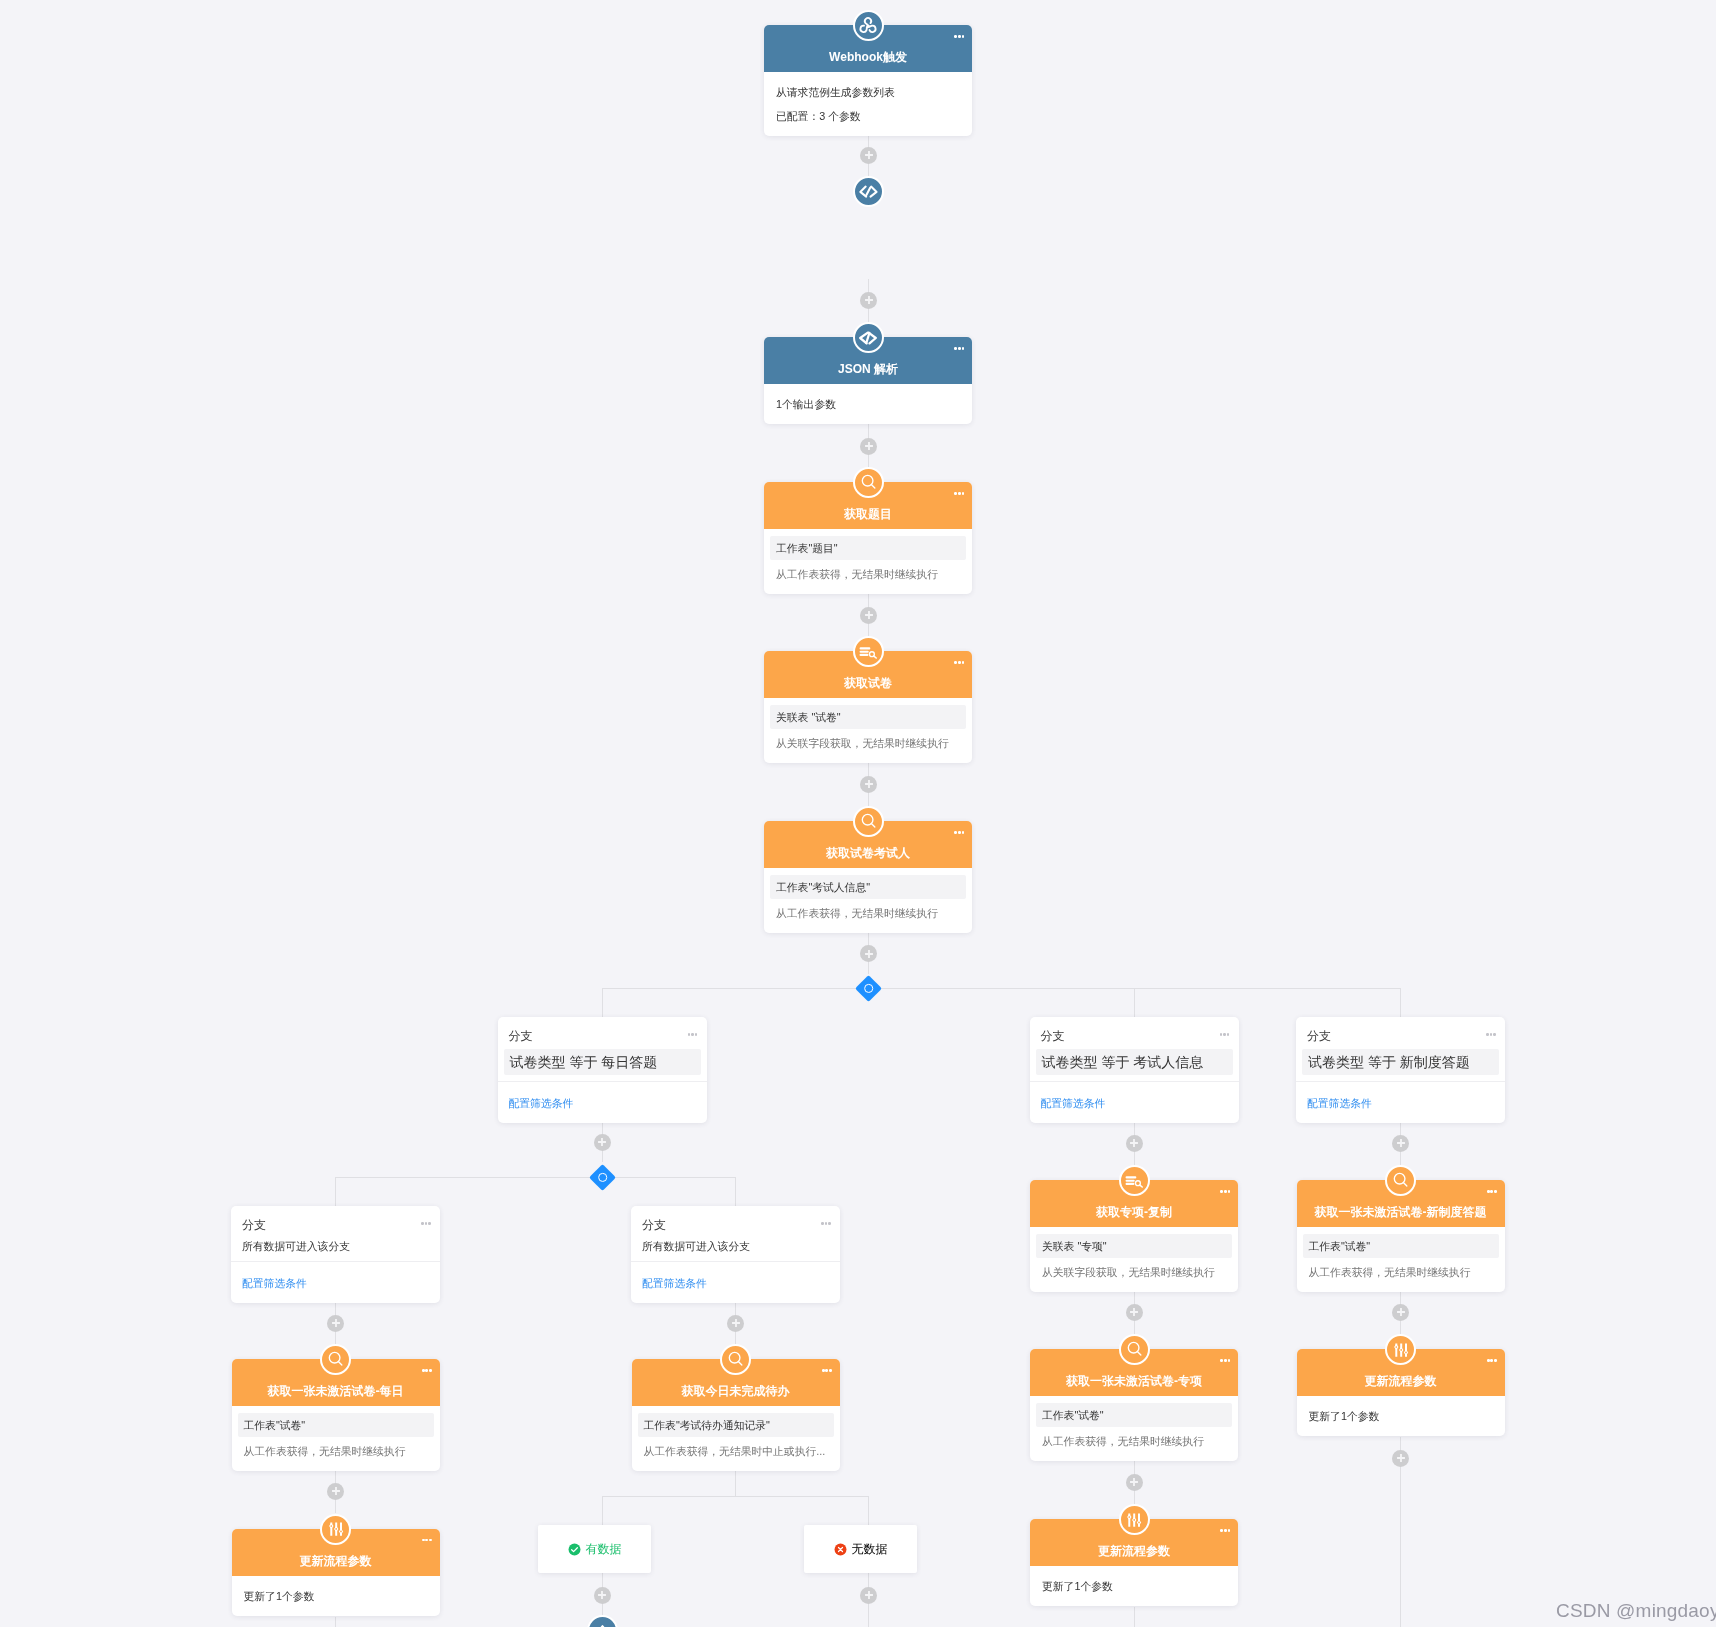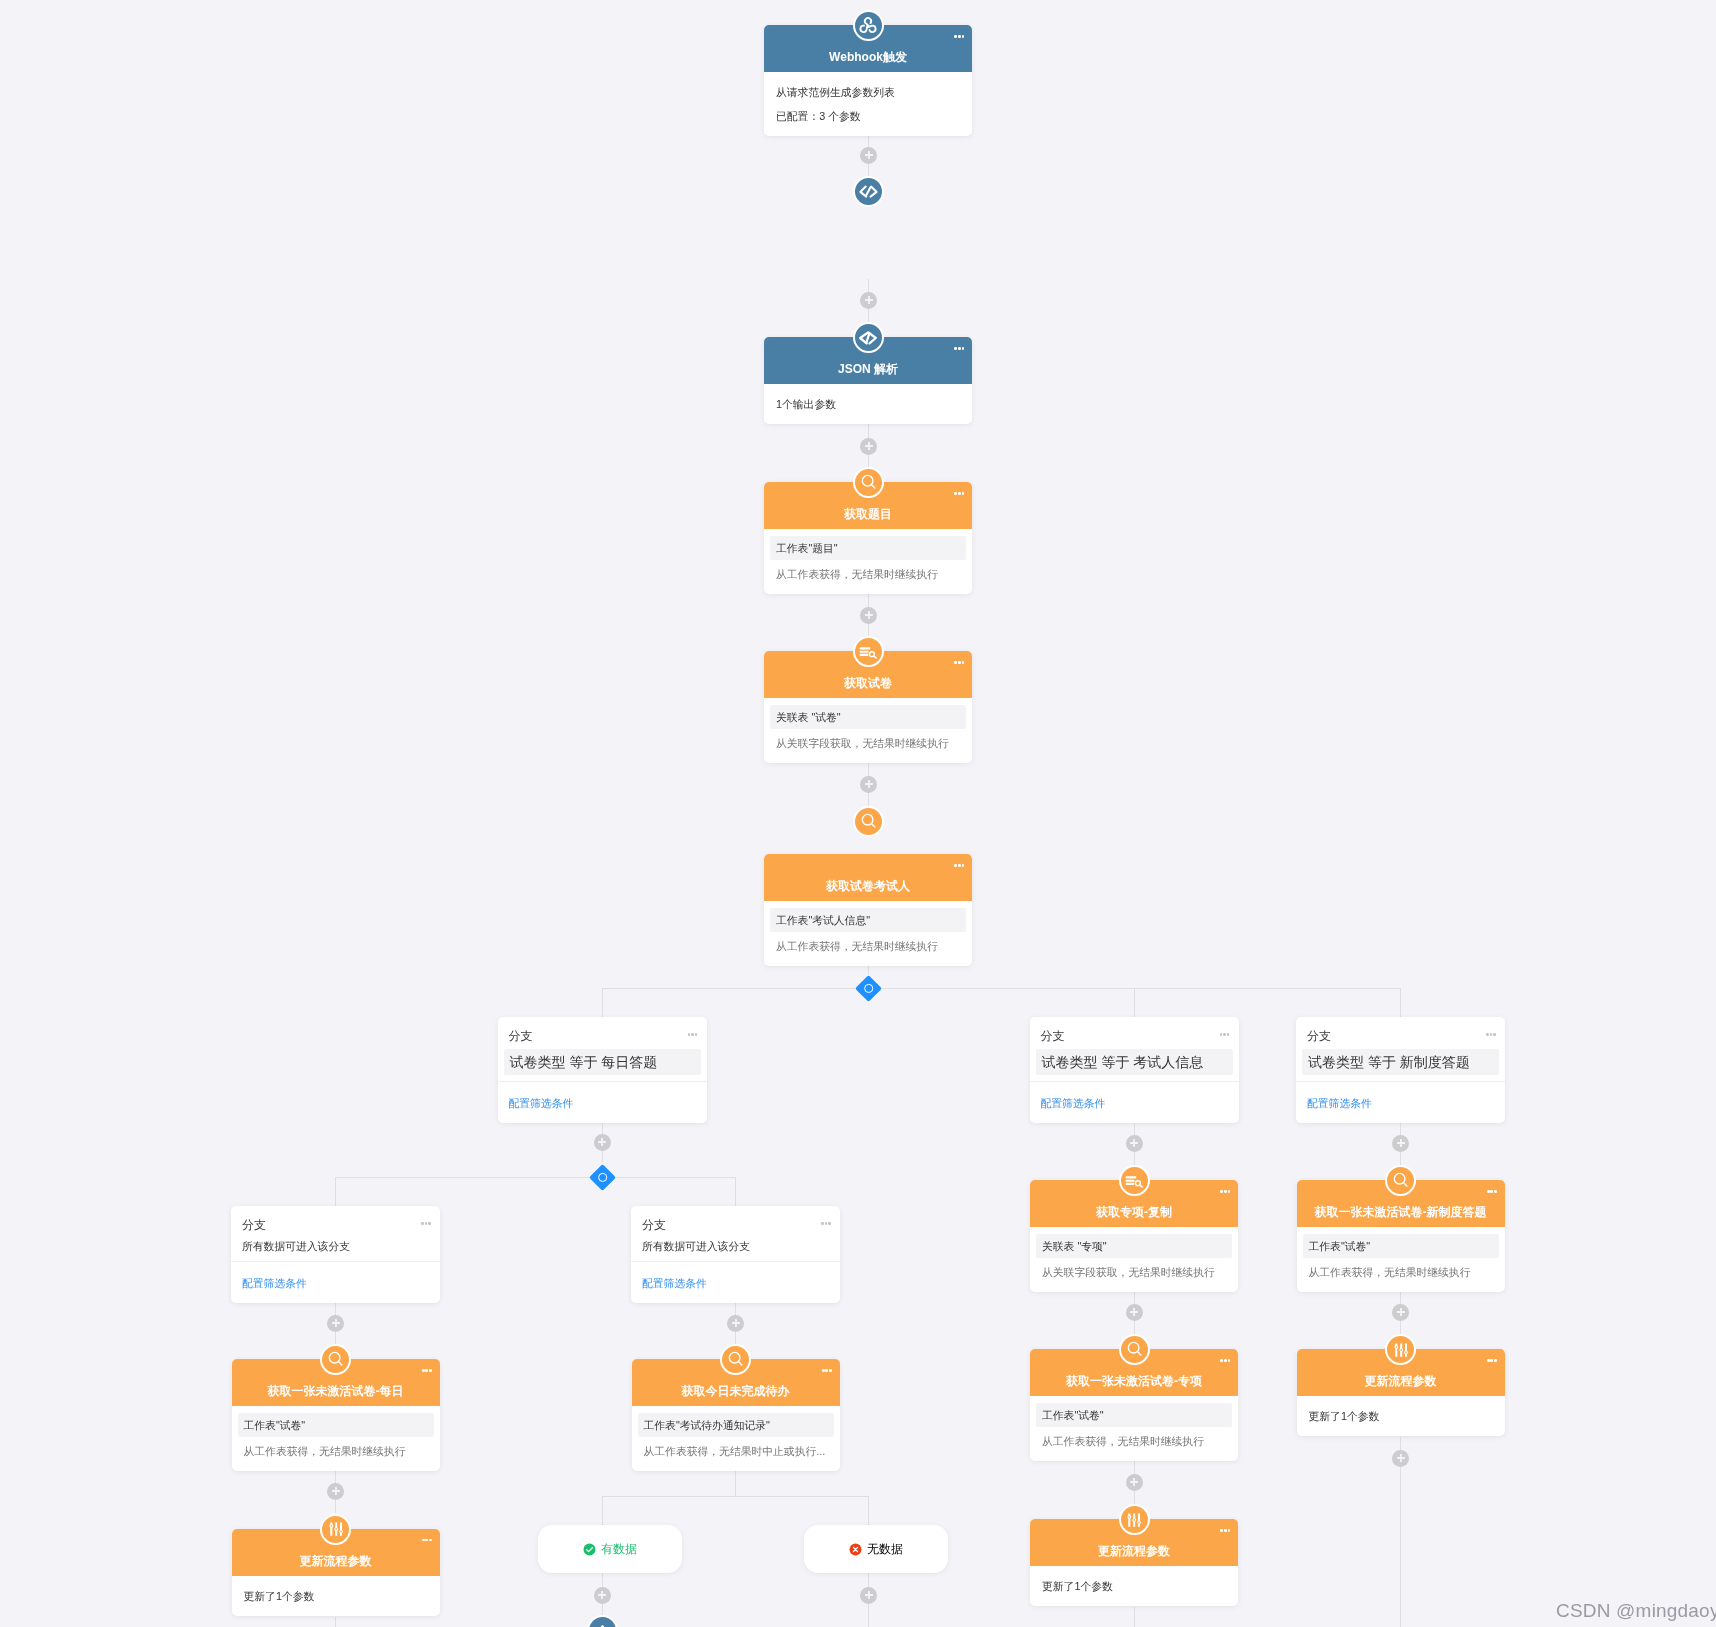--- a/index.html
+++ b/index.html
@@ -49,21 +49,21 @@
         box-shadow:0 1px 5px rgba(60,60,90,.10);overflow:hidden}
   .branch .btitle{font-size:12px;color:#3d3d3d;padding:11px 11px 0;position:relative;line-height:17px}
   .branch .dots2{position:absolute;right:9.2px;top:16.3px;display:flex;gap:0.85px}
   .branch .dots2 i{width:2.7px;height:2.7px;border-radius:50%;background:#c4c4ca;display:block}
   .branch .bchip{margin:4px 6px 0;background:#f3f3f5;border-radius:2px;padding:5px 6px;
         font-size:14px;color:#333;line-height:16px;white-space:nowrap}
   .branch .btext{margin:4px 11px 0;font-size:10.8px;color:#333;line-height:17px;white-space:nowrap}
   .branch .bdiv{height:1px;background:#eeeef1;margin-top:6px}
   .branch .blink{font-size:10.8px;color:#2d8cf0;padding:13px 11px 11px;line-height:17px;cursor:pointer}
 
-  .status{position:absolute;height:48px;width:144px;background:#fff;border-radius:14px;
+  .status{position:absolute;height:48px;width:113px;background:#fff;border-radius:2px;
         box-shadow:0 1px 5px rgba(60,60,90,.10);display:flex;align-items:center;
         justify-content:center;gap:5px}
   .status .sicon{display:flex;align-items:center}
   .status .slabel{font-size:12px;line-height:16px}
   .status.ok .slabel{color:#19be6b}
   .status.err .slabel{color:#000000}
 
     .watermark{position:absolute;font-size:19px;color:#9a9aa5;letter-spacing:.2px;white-space:nowrap}
 </style>
 </head>
@@ -280,21 +280,21 @@
         <div class="desc">从关联字段获取，无结果时继续执行</div>
       </div>
     </div>
     <div class="icon orange" style="left:852.5px;top:636px">
       <svg viewBox="0 0 24 24" width="24" height="24" fill="none" stroke="#fff" stroke-linecap="round">
         <path d="M4.6 8.4h8.7M4.6 11.7h7.1M4.6 14.9h6.8" stroke-width="2.1"></path>
         <circle cx="15.9" cy="14.2" r="2.45" stroke-width="1.35"></circle>
         <path d="m17.9 16.1 2.3 1.9" stroke-width="1.6"></path>
       </svg>
     </div>
-    <div class="node orange" style="left:764px;top:854px">
+    <div class="node orange" style="left:764px;top:821px">
       <div class="nhdr">
         <span class="dots">
           <i></i>
           <i></i>
           <i></i>
         </span>
         <div class="title">获取试卷考试人</div>
       </div>
       <div class="nbody">
         <div class="chip">工作表"考试人信息"</div>

